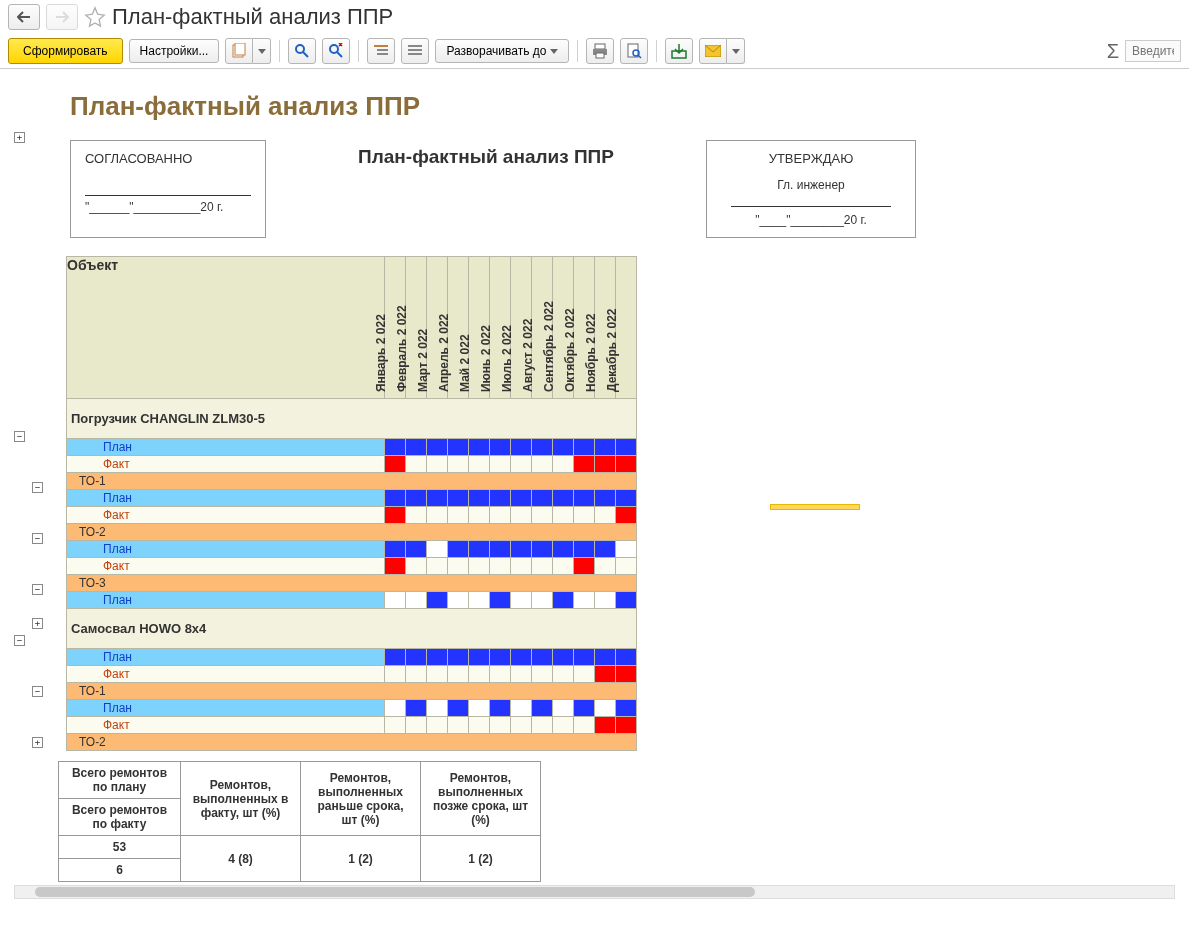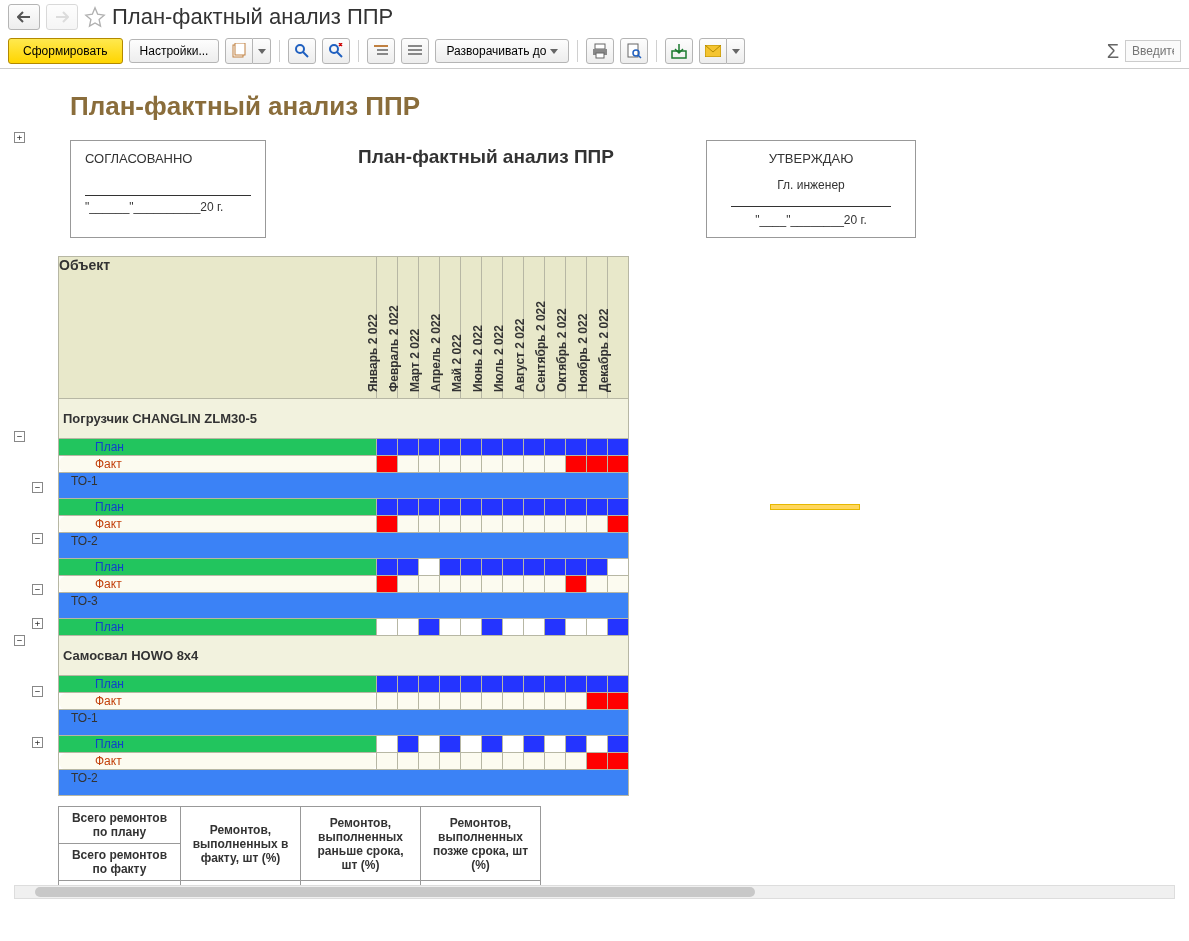--- a/index.html
+++ b/index.html
@@ -37,29 +37,29 @@
   .appr-box { border: 1px solid #999; padding: 10px 14px; font-size: 12px; }
   .appr-left { width: 196px; }
   .appr-left .hdr { font-size: 13px; margin-bottom: 20px; }
   .signline { font-size: 12px; color: #333; }
   .appr-mid { width: 440px; text-align: center; font-size: 19px; font-weight: bold; padding-top: 6px; border-left: none; border-right: none; background: #fff; }
   .appr-right { width: 210px; text-align: center; }
   .appr-right .hdr { font-size: 13px; margin-bottom: 12px; }
   .appr-right .sub { font-size: 12px; margin-bottom: 14px; }
   
   
-  .main-table { border-collapse: collapse; margin-left: 0; }
+  .main-table { border-collapse: collapse; margin-left: 8px; }
   .main-table th, .main-table td { border: 1px solid #b7b7a4; padding: 0; }
   .hdr-obj { background: #e8e8ca; width: 318px; font-weight: bold; text-align: left; padding: 4px 8px; vertical-align: top; height: 142px; font-size: 14px; }
   .hdr-month { background: #e8e8ca; width: 21px; height: 142px; position: relative; }
   .hdr-month span { position: absolute; left: 50%; bottom: 6px; transform: rotate(-90deg) translateY(-50%); transform-origin: left bottom; white-space: nowrap; font-size: 12px; font-weight: bold; }
   .row-obj td { background: #f2f2de; font-weight: bold; padding: 12px 4px; font-size: 13px; height: 17px; }
-  .row-to td { background: #3b82f6; padding: 1px 4px 10px 12px; font-size: 12px; height: 15px; }
+  .row-to td { background: #fdba74; padding: 1px 4px 1px 12px; font-size: 12px; height: 15px; }
   .row-plan td:first-child, .row-fact td:first-child { padding: 1px 4px 1px 36px; font-size: 12px; height: 17px; }
-  .row-plan td:first-child { color: #1040cc; background: #22c55e; }
+  .row-plan td:first-child { color: #1040cc; background: #7dd3fc; }
   .row-fact td:first-child { color: #c2410c; background: #fcfbf0; border-radius: 8px; }
   .cell { height: 17px; width: 21px; }
   .cell.blue { background: #2434ff; }
   .cell.red { background: #ff0000; }
   .row-plan .cell { background-color: #fff; }
   .row-plan .cell.blue { background: #2434ff; }
   .row-fact .cell { background-color: #fcfbf0; }
   .row-fact .cell.red { background: #ff0000; }
   
   

